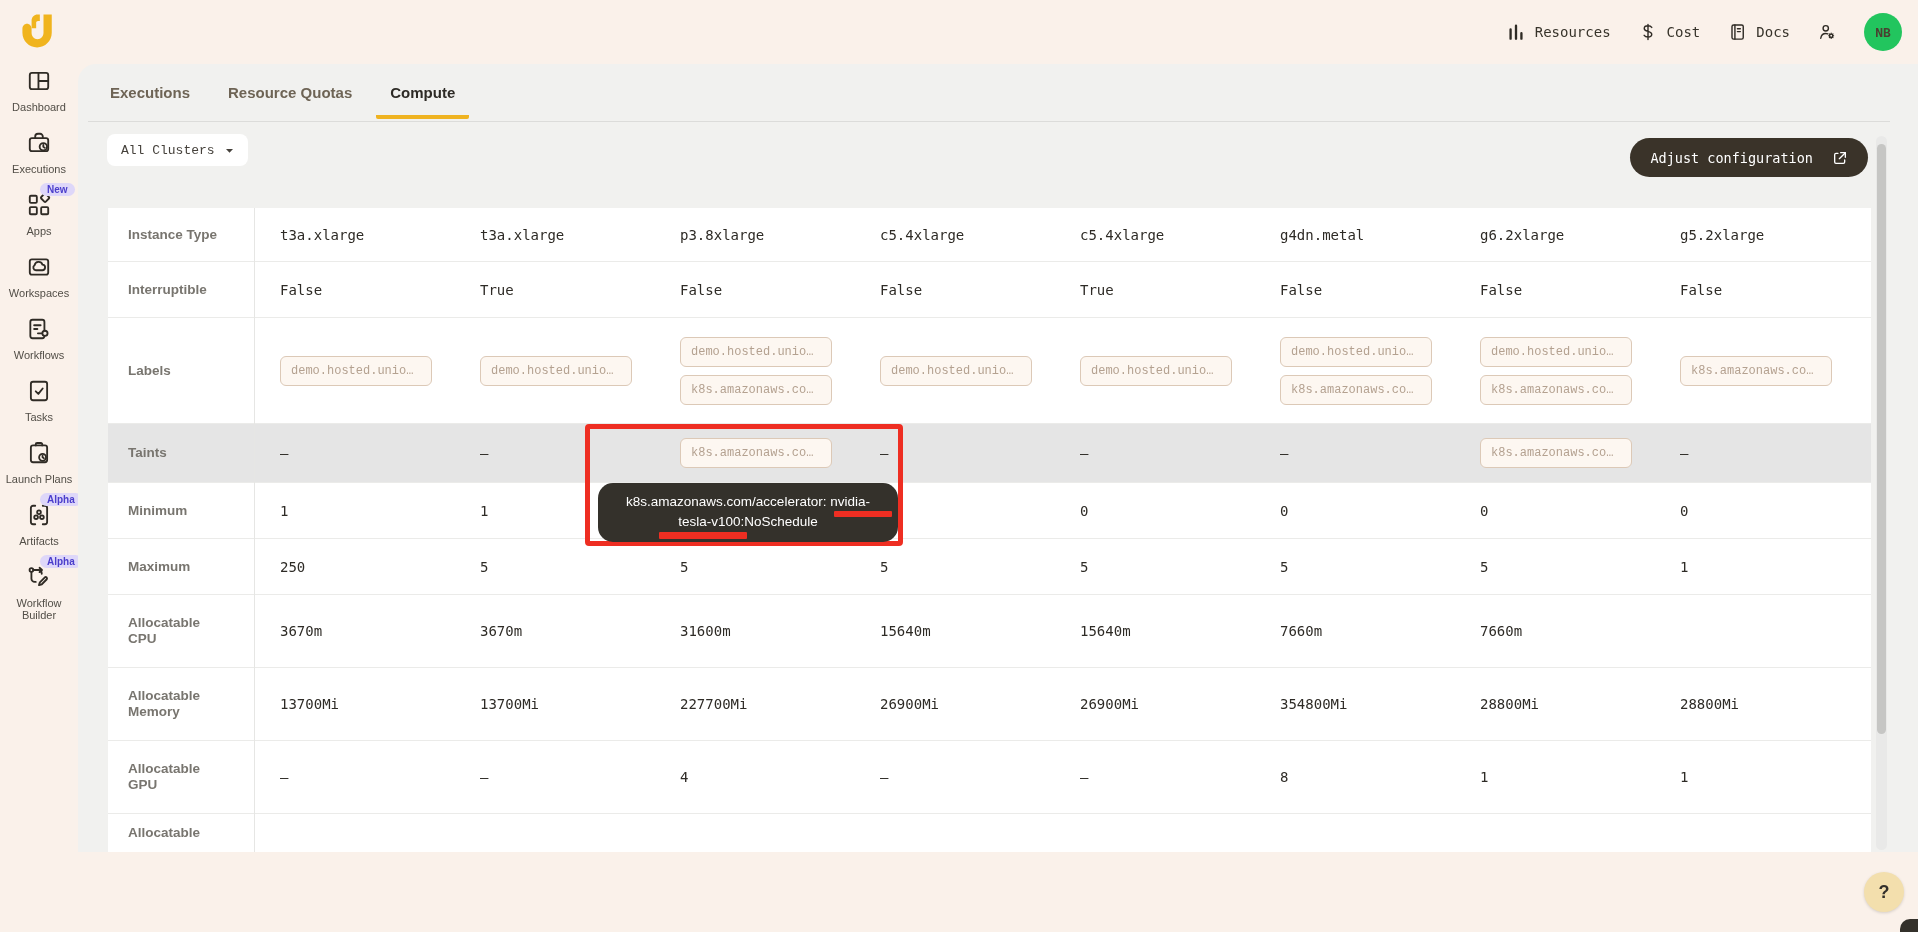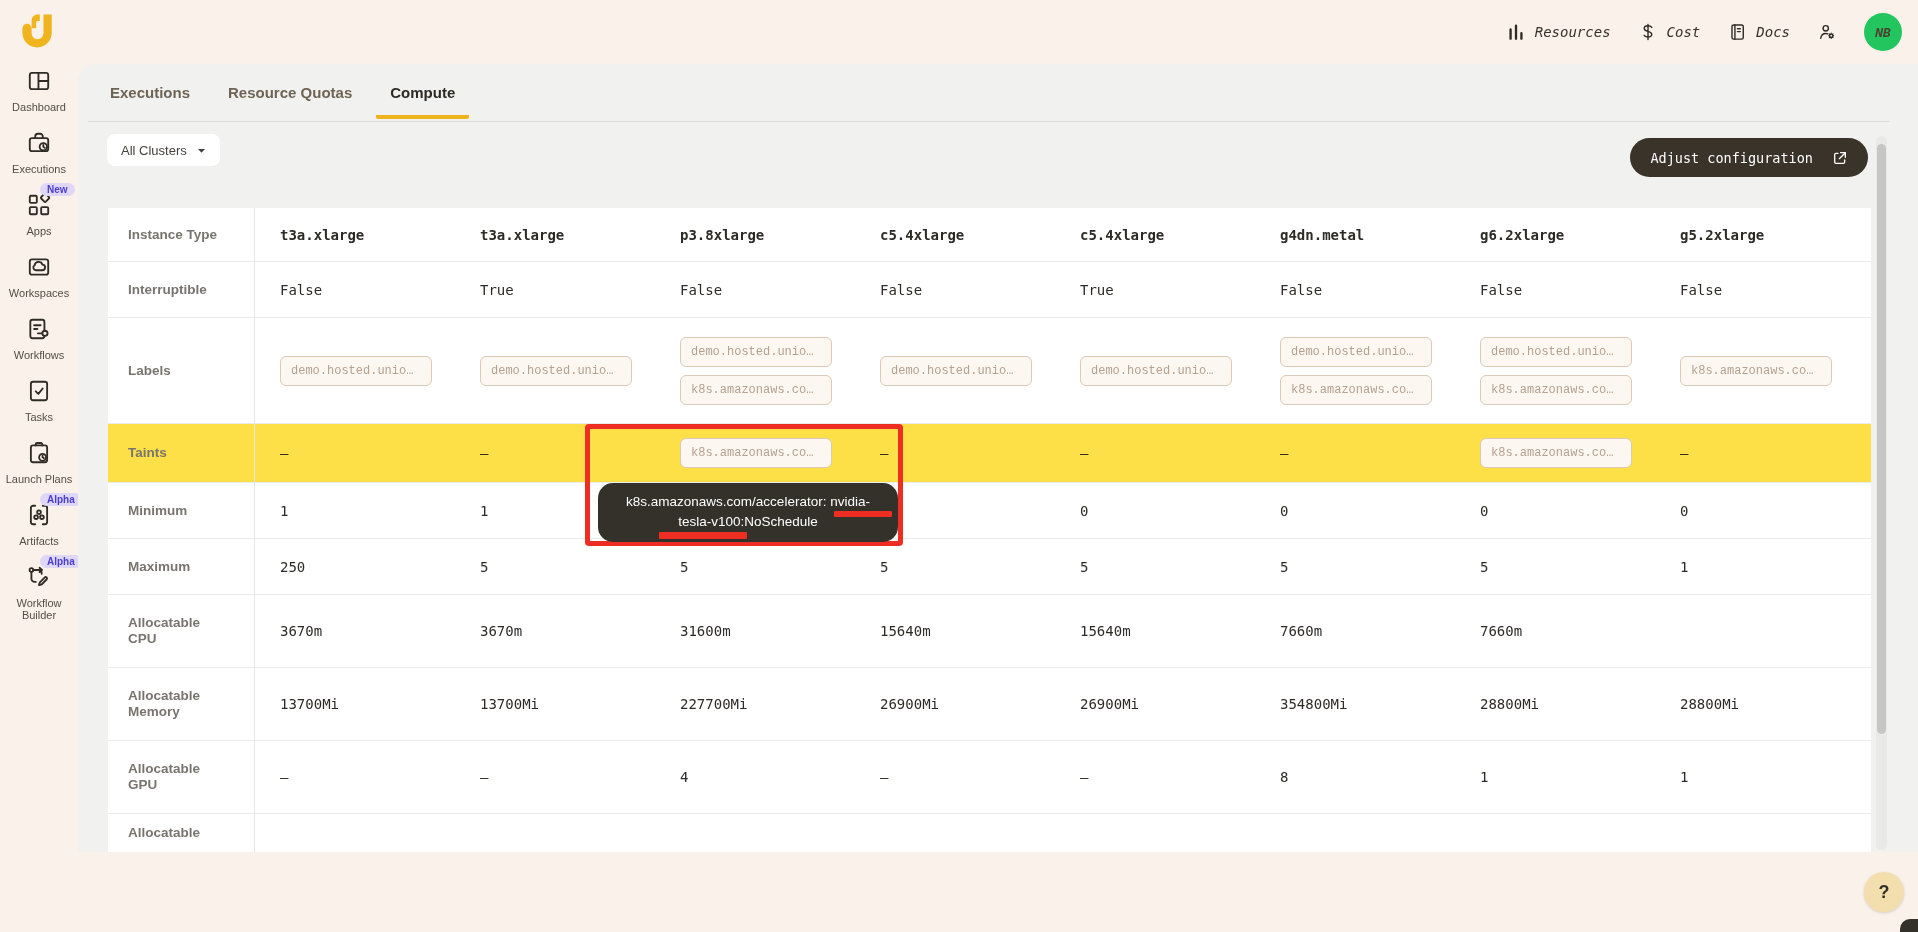--- a/index.html
+++ b/index.html
@@ -5,55 +5,55 @@
   * { margin:0; padding:0; box-sizing:border-box; }
   html,body { width:1918px; height:932px; }
   body {
     position:relative; overflow:hidden;
     background:#faf1ea;
     font-family:"Liberation Sans", sans-serif;
     color:#2e2b26;
   }
 
   
-  .topbar { position:absolute; left:0; top:0; width:1918px; height:64px;font-style:italic; }
+  .topbar { position:absolute; left:0; top:0; width:1918px; height:64px; }
   .logo { position:absolute; left:16px; top:9px; width:44px; height:44px; cursor:pointer; }
   .topnav { position:absolute; right:16px; top:0; height:64px; display:flex; align-items:center; gap:27px; }
   .nav-item { display:flex; align-items:center; gap:9px; font-family:"DejaVu Sans Mono",monospace; font-size:14px; color:#37332a; cursor:pointer; }
   .nav-item svg { width:20px; height:20px; display:block; }
   .avatar { width:38px; height:38px; border-radius:50%; background:#22c55e; display:flex; align-items:center; justify-content:center; font-family:"DejaVu Sans Mono",monospace; font-weight:bold; font-size:13px; color:#4a4131; cursor:pointer; }
 
   
   .sidebar { position:absolute; left:0; top:52px; width:78px; bottom:0; display:flex; flex-direction:column; align-items:center; padding-top:16px; gap:17px; }
   .side-item { position:relative; display:flex; flex-direction:column; align-items:center; gap:7px; width:78px; cursor:pointer; }
   .side-item svg { width:26px; height:26px; display:block; }
   .side-label { font-size:11px; color:#524e47; text-align:center; line-height:12px; }
   .side-badge { position:absolute; top:-9px; left:40px; background:#ded7f9; color:#4b3ecb; font-size:10px; font-weight:bold; padding:1px 7px; border-radius:8px; white-space:nowrap; }
 
   
   .panel { position:absolute; left:78px; top:64px; width:1840px; height:788px; background:#f1f1ef; border-top-left-radius:18px; overflow:hidden; }
   .tabs { position:absolute; left:18px; top:10px; display:flex; gap:10px; }
   .tab { padding:10px 14px 14px; font-size:15px; font-weight:bold; color:#6e6455; cursor:pointer; border-bottom:4px solid transparent; border-radius:2px; }
   .tab.active { color:#2d2a25; border-bottom-color:#efb320; }
   .tabline { position:absolute; left:10px; right:28px; top:57px; height:1px; background:#dcdcda; }
 
-  .cluster-btn { position:absolute; left:29px; top:70px; height:32px; padding:0 12px 0 14px; background:#ffffff; border:none; border-radius:8px; display:flex; align-items:center; gap:8px; font-family:Liberation Sans, sans-serif; font-size:13px; color:#45413b; cursor:pointer; }
+  .cluster-btn { position:absolute; left:29px; top:70px; height:32px; padding:0 12px 0 14px; background:#ffffff; border:none; border-radius:8px; display:flex; align-items:center; gap:8px; font-family:Liberation Mono, monospace; font-size:13px; color:#45413b; cursor:pointer; }
   .cluster-btn svg { width:13px; height:13px; }
   .adjust-btn { position:absolute; right:50px; top:74px; height:39px; padding:0 20px; background:#3a3329; color:#ffffff; border:none; border-radius:20px; display:flex; align-items:center; gap:19px; font-family:"DejaVu Sans Mono",monospace; font-size:13.5px; cursor:pointer; }
   .adjust-btn svg { width:16px; height:16px; }
 
   
   .table { position:absolute; left:30px; top:144px; width:1763px; background:#ffffff; }
   .colline { position:absolute; left:146px; top:0; bottom:0; width:1px; background:#e6e6e4; }
   .trow { display:flex; border-bottom:1px solid #ebebe9; position:relative; }
-  .trow.shaded { background:#fde047; }
+  .trow.shaded { background:#e5e5e5; }
   .tlabel { width:146px; padding-left:12px; padding-right:30px; display:flex; align-items:center; font-size:13.5px; font-weight:bold; color:#78756f; line-height:16px;margin-left:8px; }
   .tcell { width:200px; padding-left:18px; display:flex; flex-direction:column; justify-content:center; align-items:flex-start; gap:8px; font-family:"DejaVu Sans Mono",monospace; font-size:14px; color:#2e2b26; }
   .tcell:last-child { flex:1; }
-  .trow.header .tcell { font-weight:bold; }
+  .trow.header .tcell { font-weight:normal; }
   .h54{height:54px} .h56{height:56px} .h106{height:106px} .h59{height:59px} .h73{height:73px} .h39{height:39px}
   .chip { width:152px; height:30px; line-height:28px; padding:0 10px; background:#fdf7f1; border:1px solid #dcc9b7; border-radius:6px; color:#b4a190; font-size:12px; font-family:Liberation Mono, monospace; white-space:nowrap; overflow:hidden; cursor:default; }
 
   
   .vscroll { position:absolute; right:31px; top:72px; height:714px; width:11px; background:#e9e9e8; border-radius:6px; }
   .vthumb { position:absolute; left:1px; right:1px; top:8px; height:590px; background:#c6c6c4; border-radius:6px; cursor:pointer; }
 
   
   .redbox { position:absolute; left:585px; top:424px; width:318px; height:122px; border:5px solid #ee2e22; border-radius:4px; z-index:40; pointer-events:none; }
   .ttip { position:absolute; left:598px; top:483px; width:300px; min-height:58px; padding:9px 6px 11px; background:#34312b; border-radius:15px; z-index:41; color:#ffffff; font-size:13.5px; line-height:19.5px; text-align:center; }

